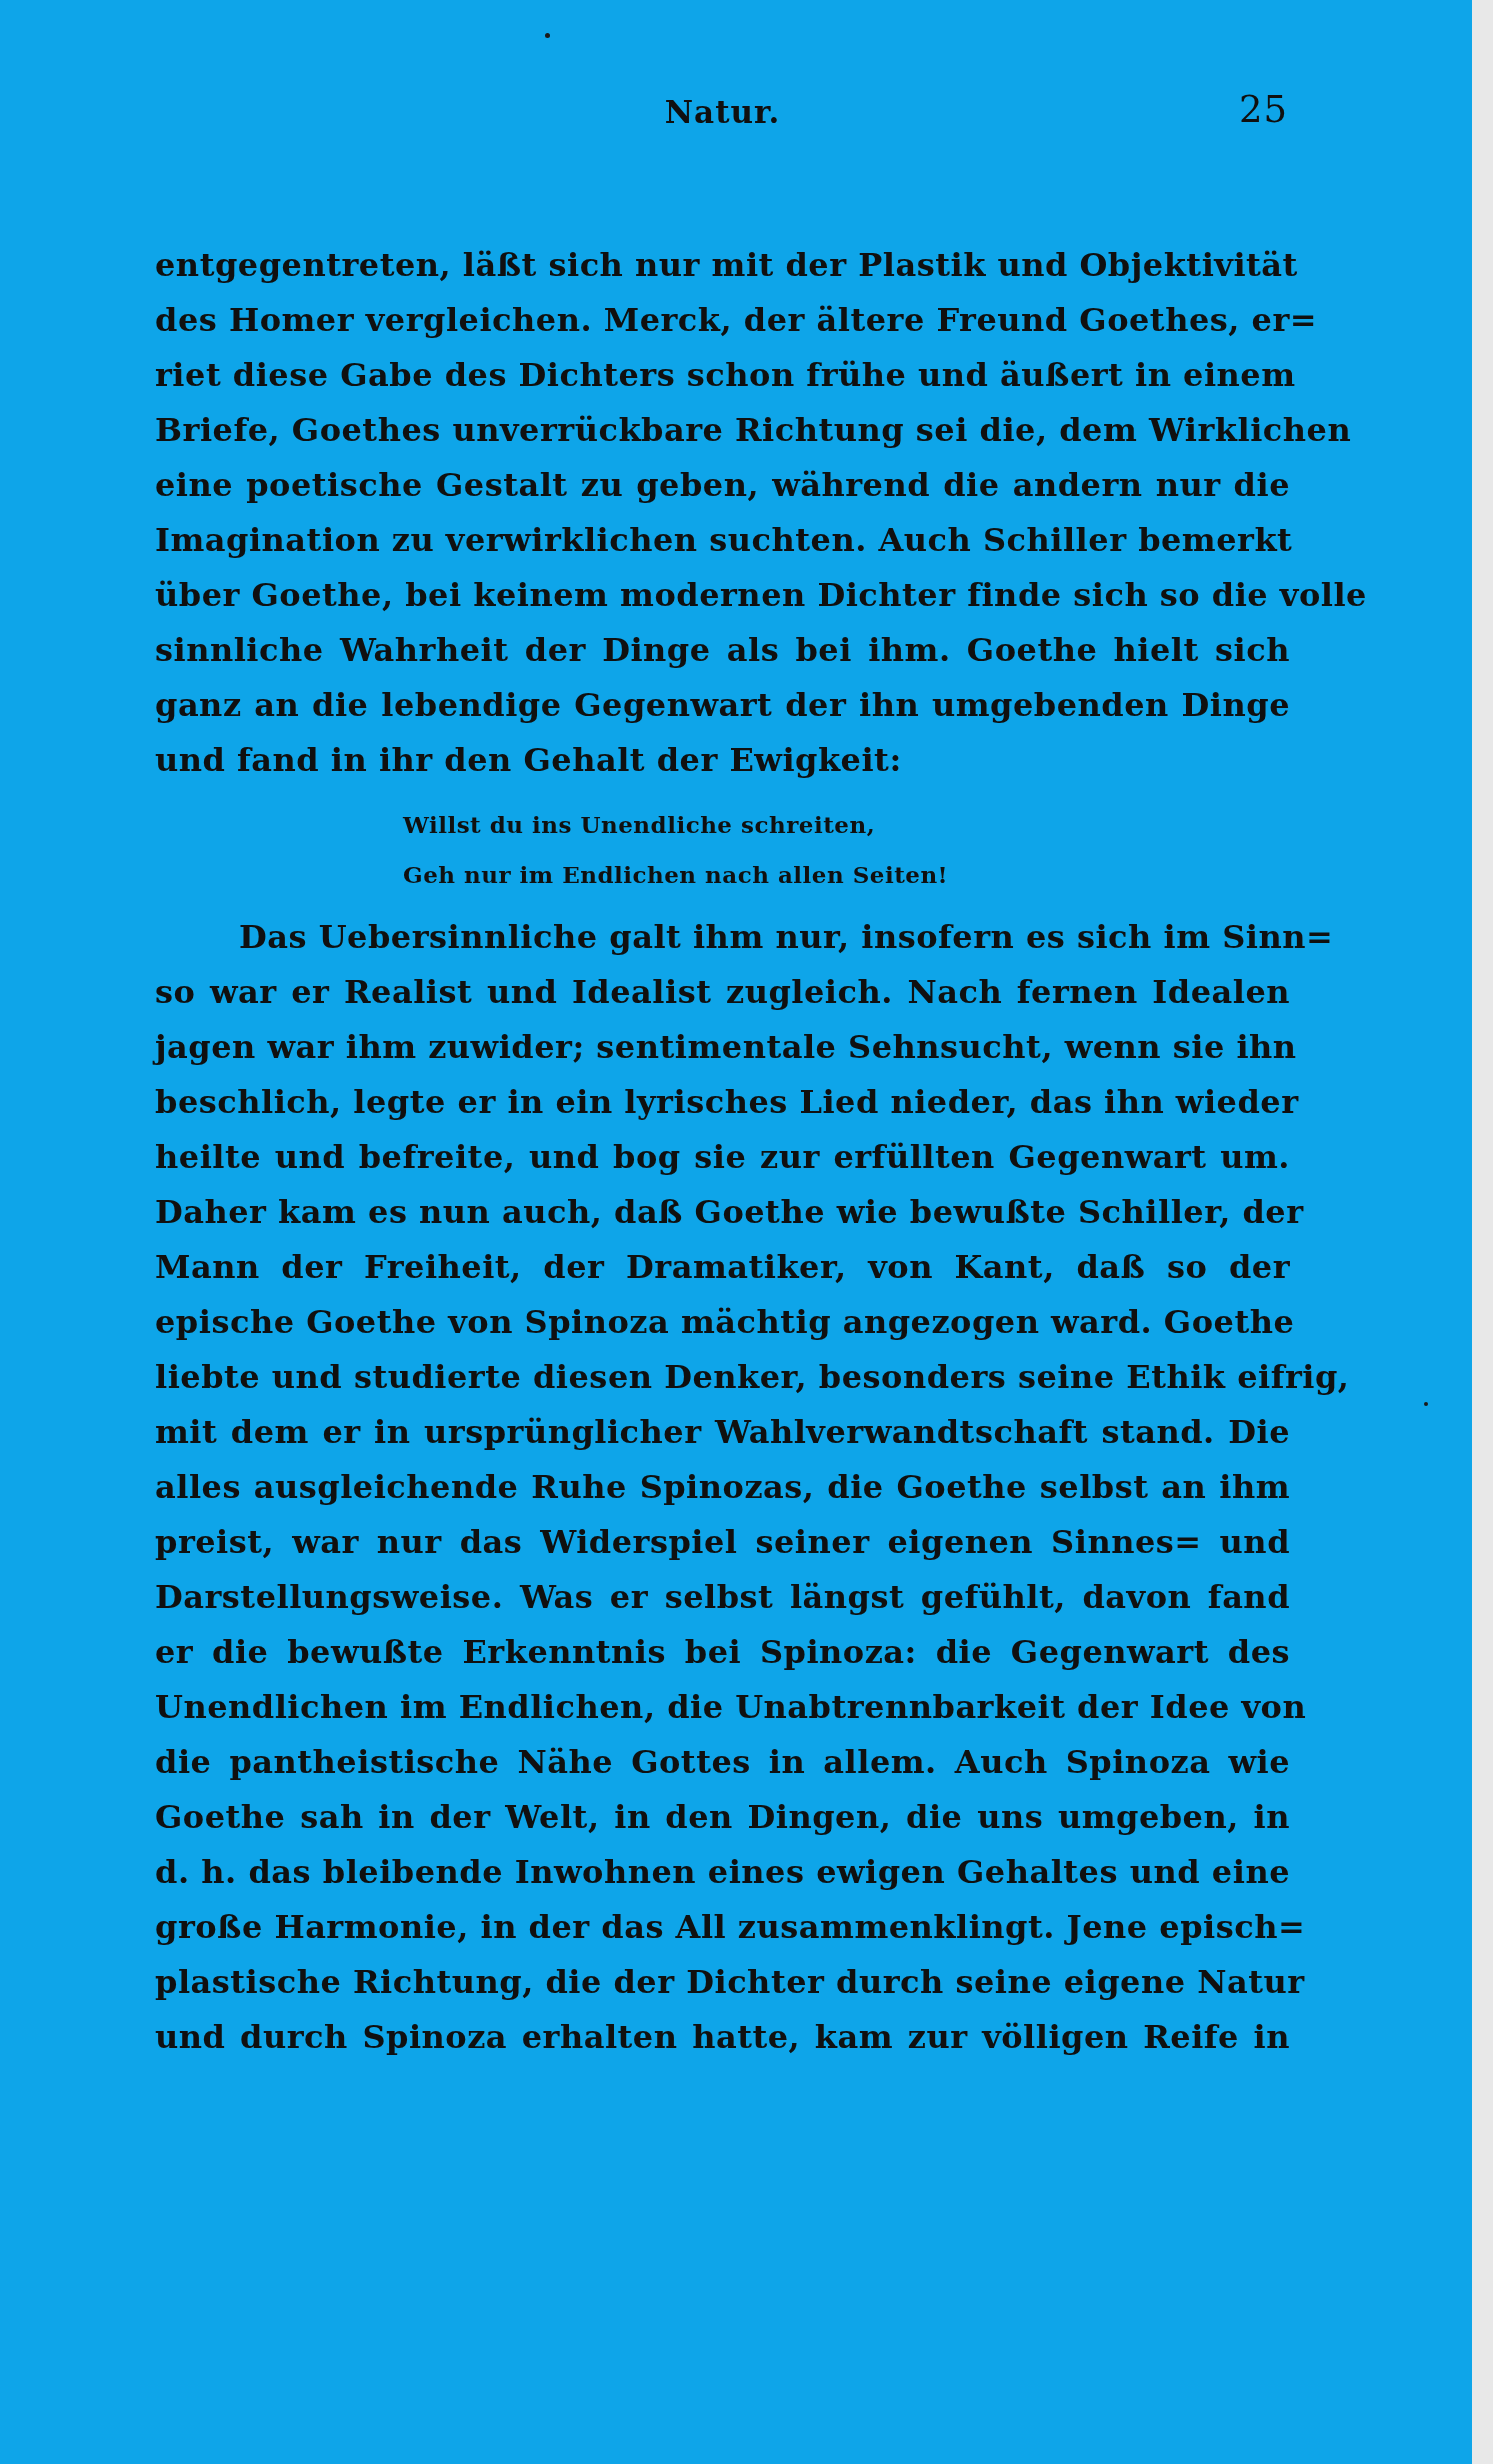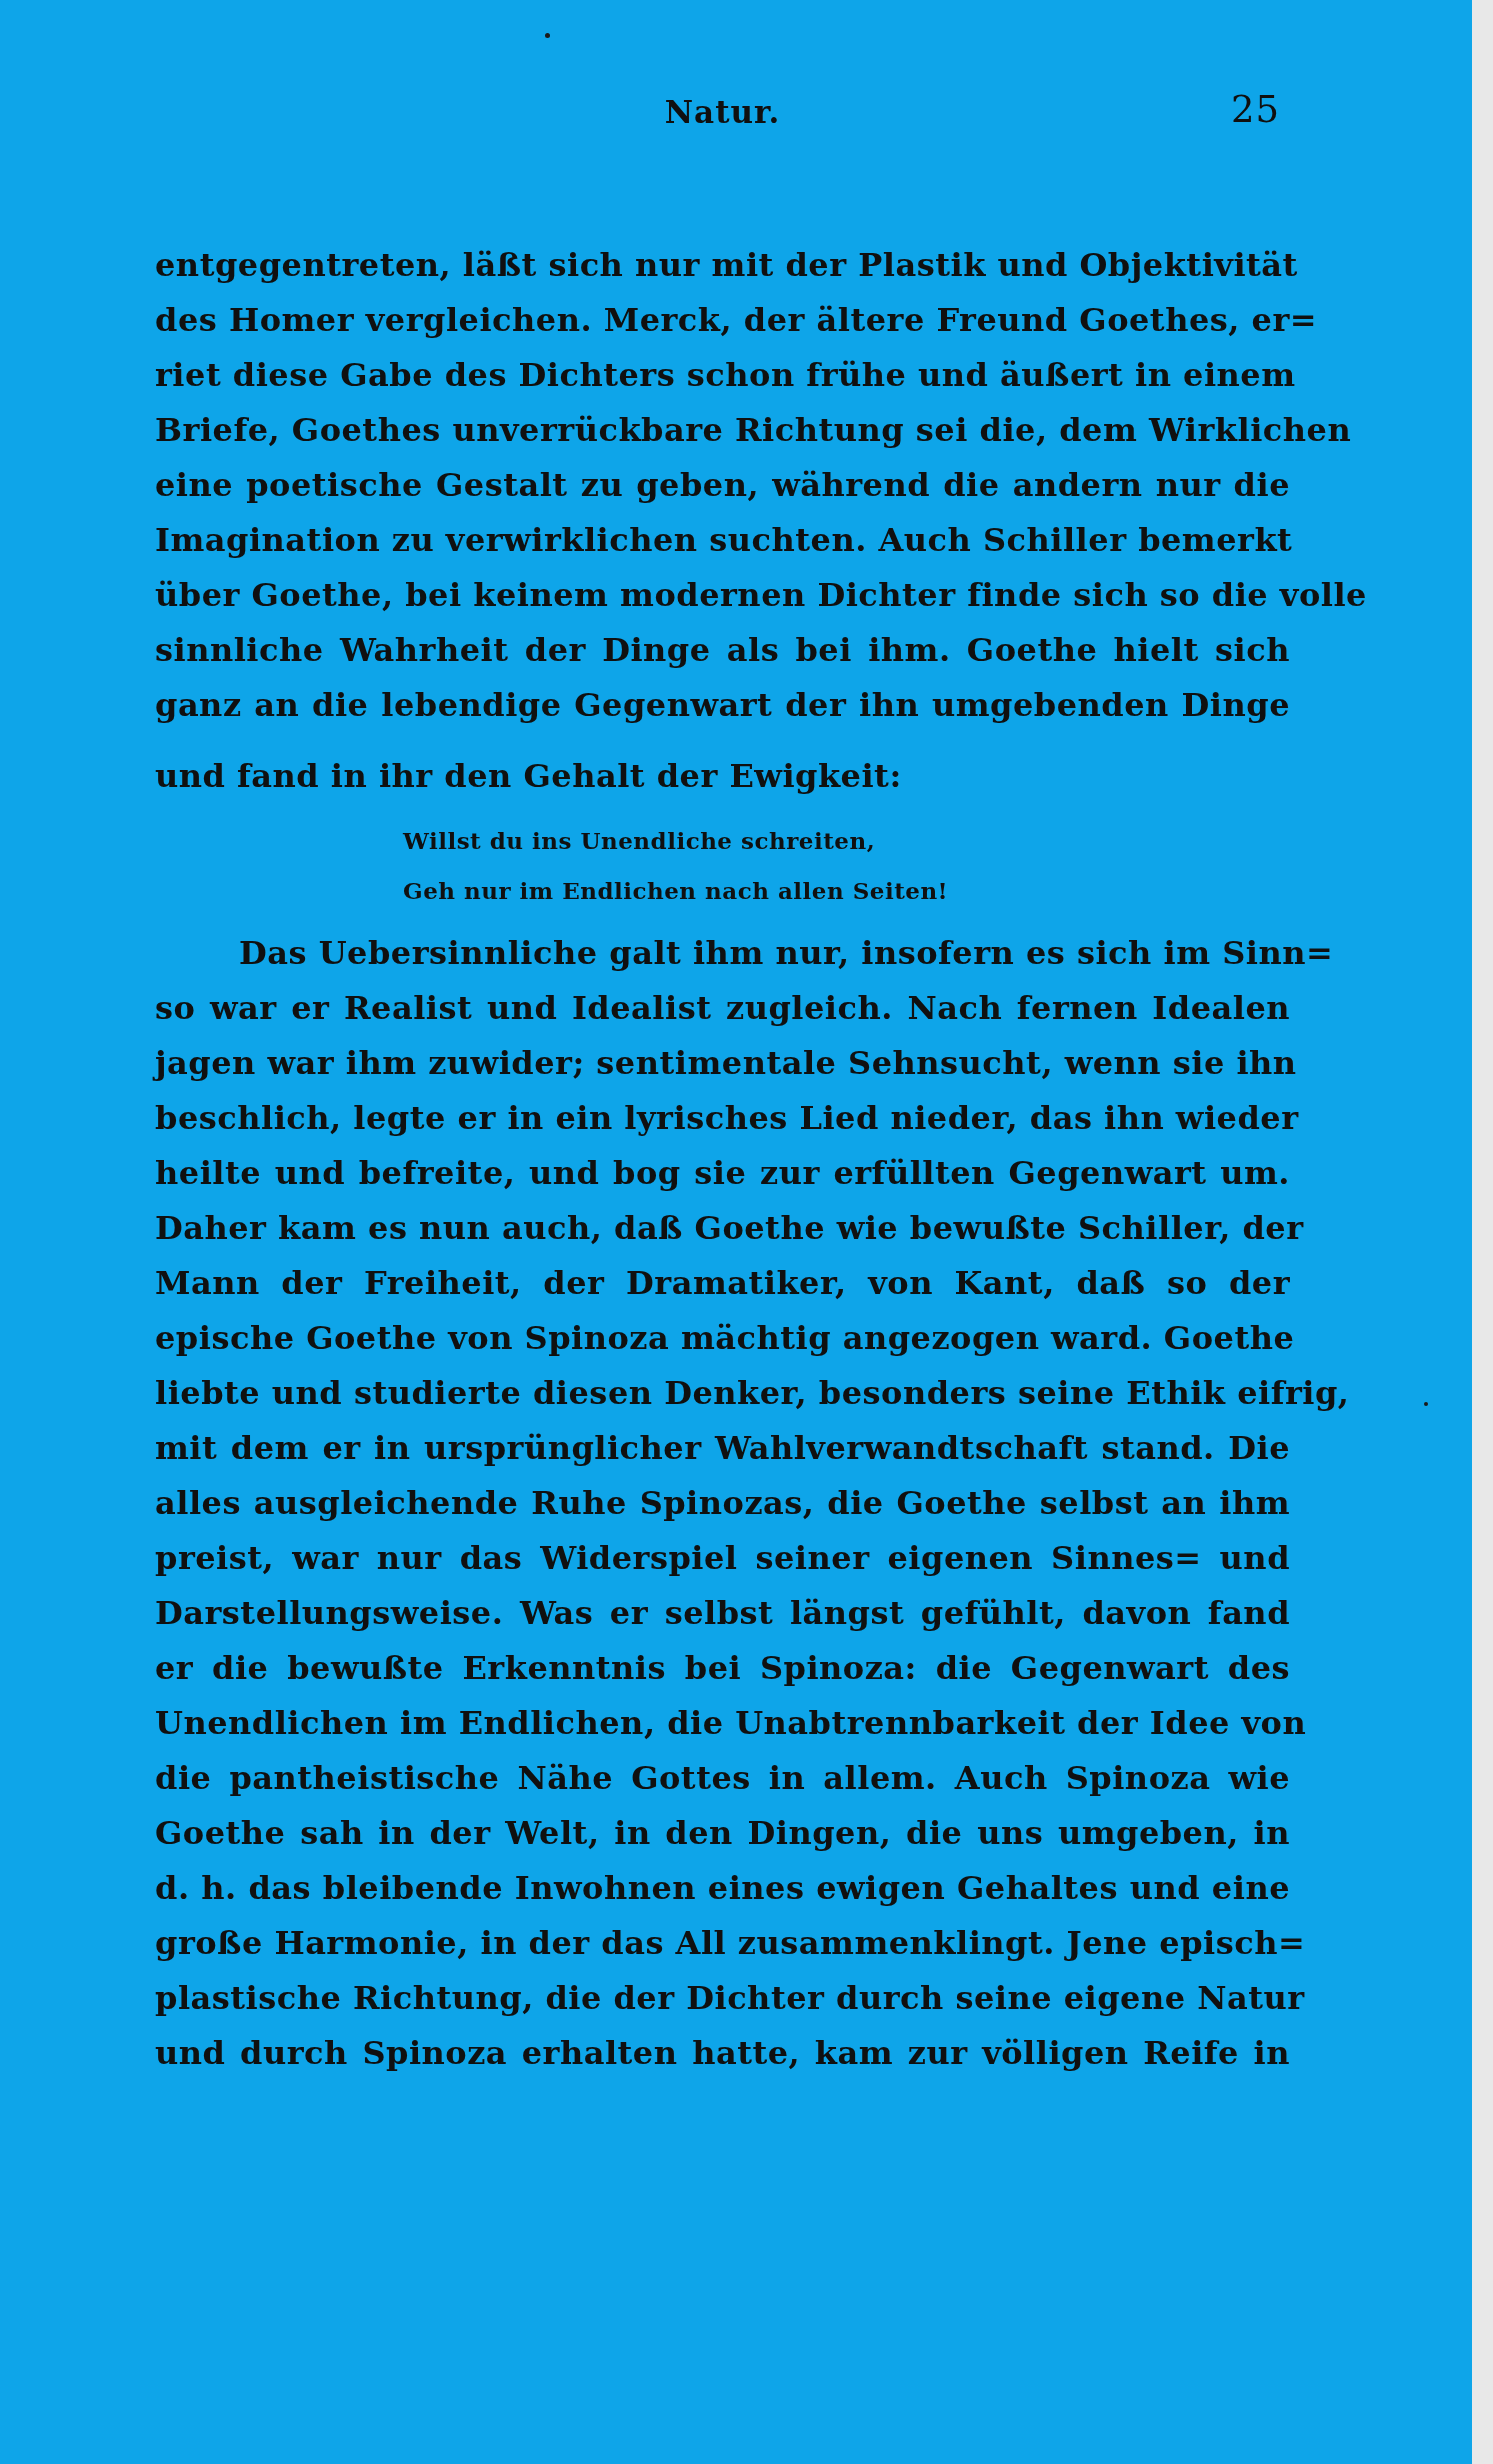--- a/index.html
+++ b/index.html
@@ -22,21 +22,21 @@
     height: 48px;
   }
   .running-title {
     text-align: center;
     font-size: 31px;
     font-weight: bold;
     letter-spacing: 1px;
   }
   .page-number {
     position: absolute;
-    right: 10px;
+    right: 2px;
     top: -6px;
     font-size: 37px;
     font-weight: normal;
     letter-spacing: 1px;
   }
   .text-block {
     top: 238px;
   }
   .line {
     font-size: 32px;
@@ -45,21 +45,20 @@
     height: 55px;
     letter-spacing: 0.5px;
     white-space: nowrap;
     text-align: justify;
     text-align-last: justify;
     text-justify: inter-word;
   }
   .line.endline {
     text-align: left;
     text-align-last: left;
-    margin-top: 16px;
   }
   .line.indented {
     text-indent: 84px;
   }
   .verse {
     margin: 12px 0 10px 248px;
   }
   .verse .vline {
     font-size: 23px;
     font-weight: bold;

